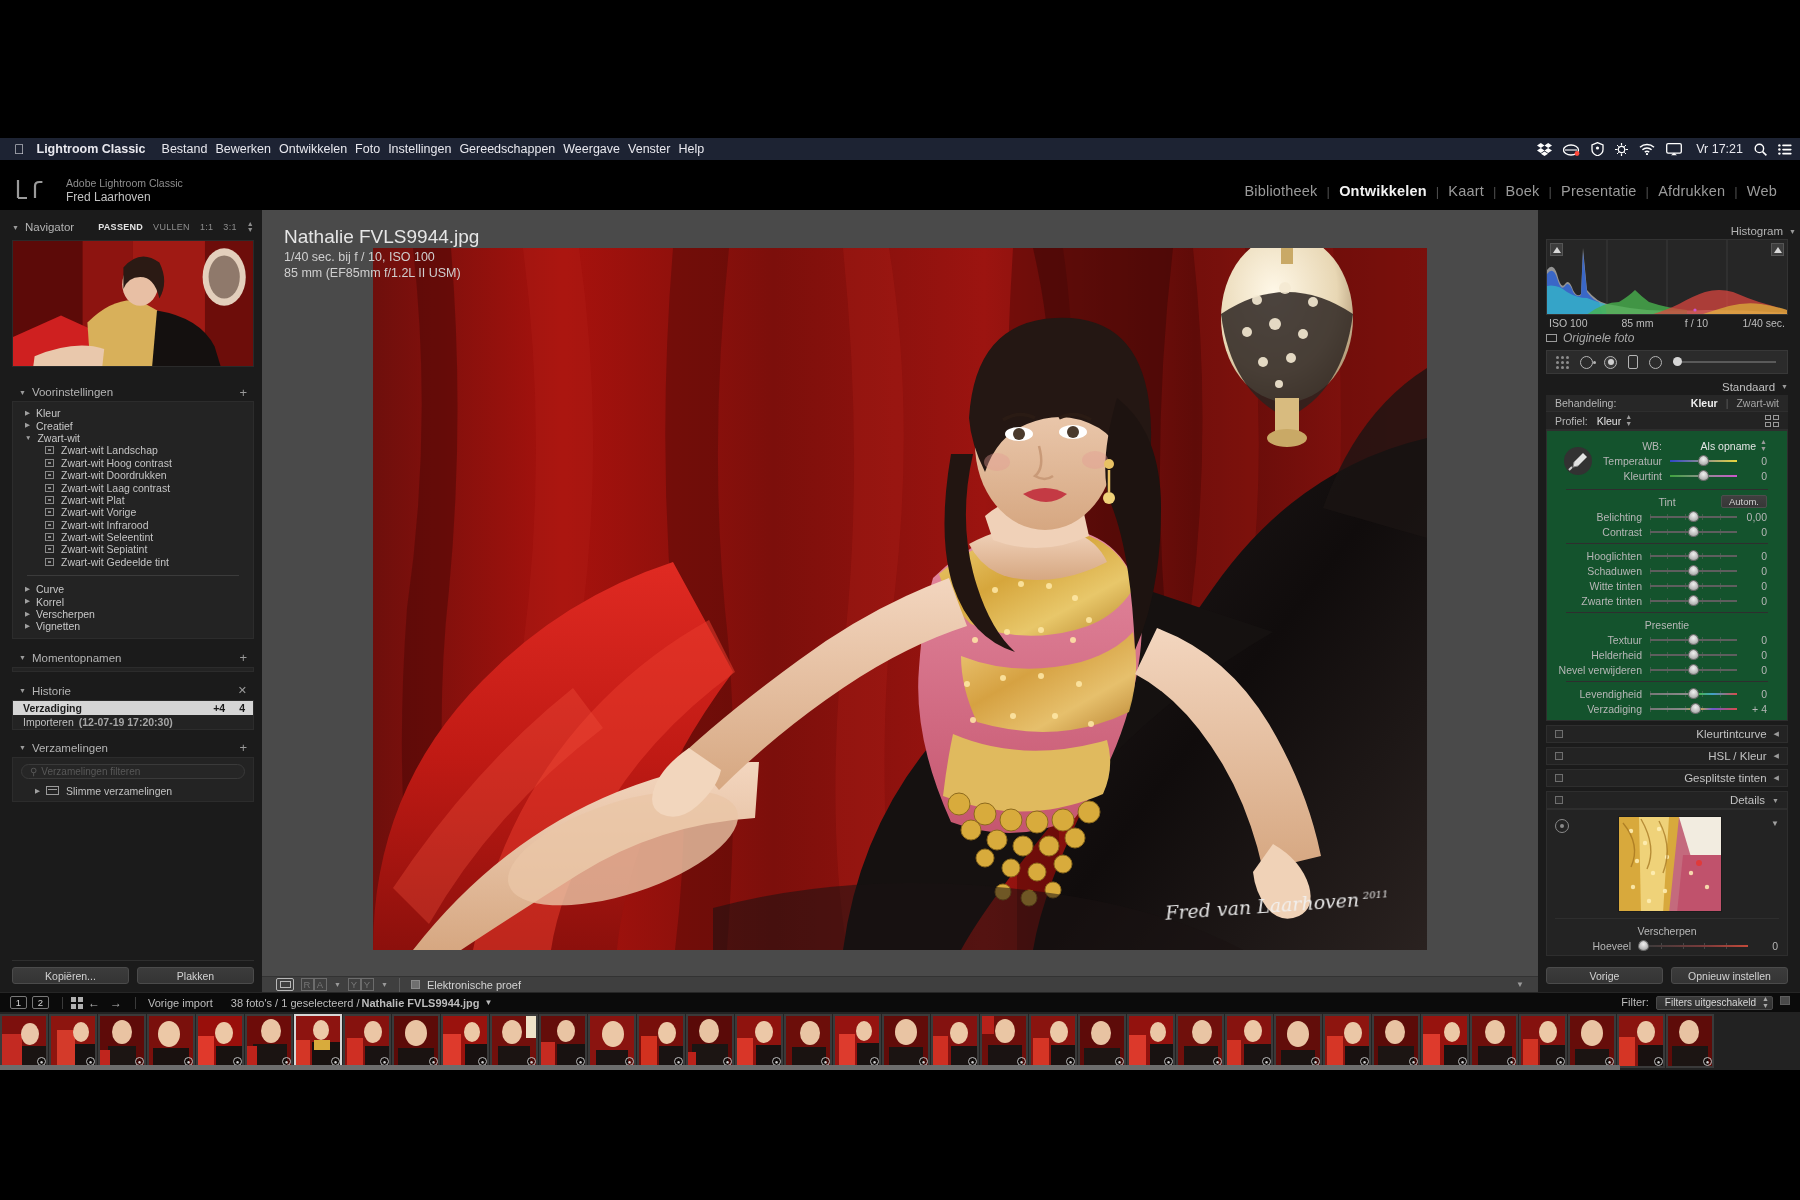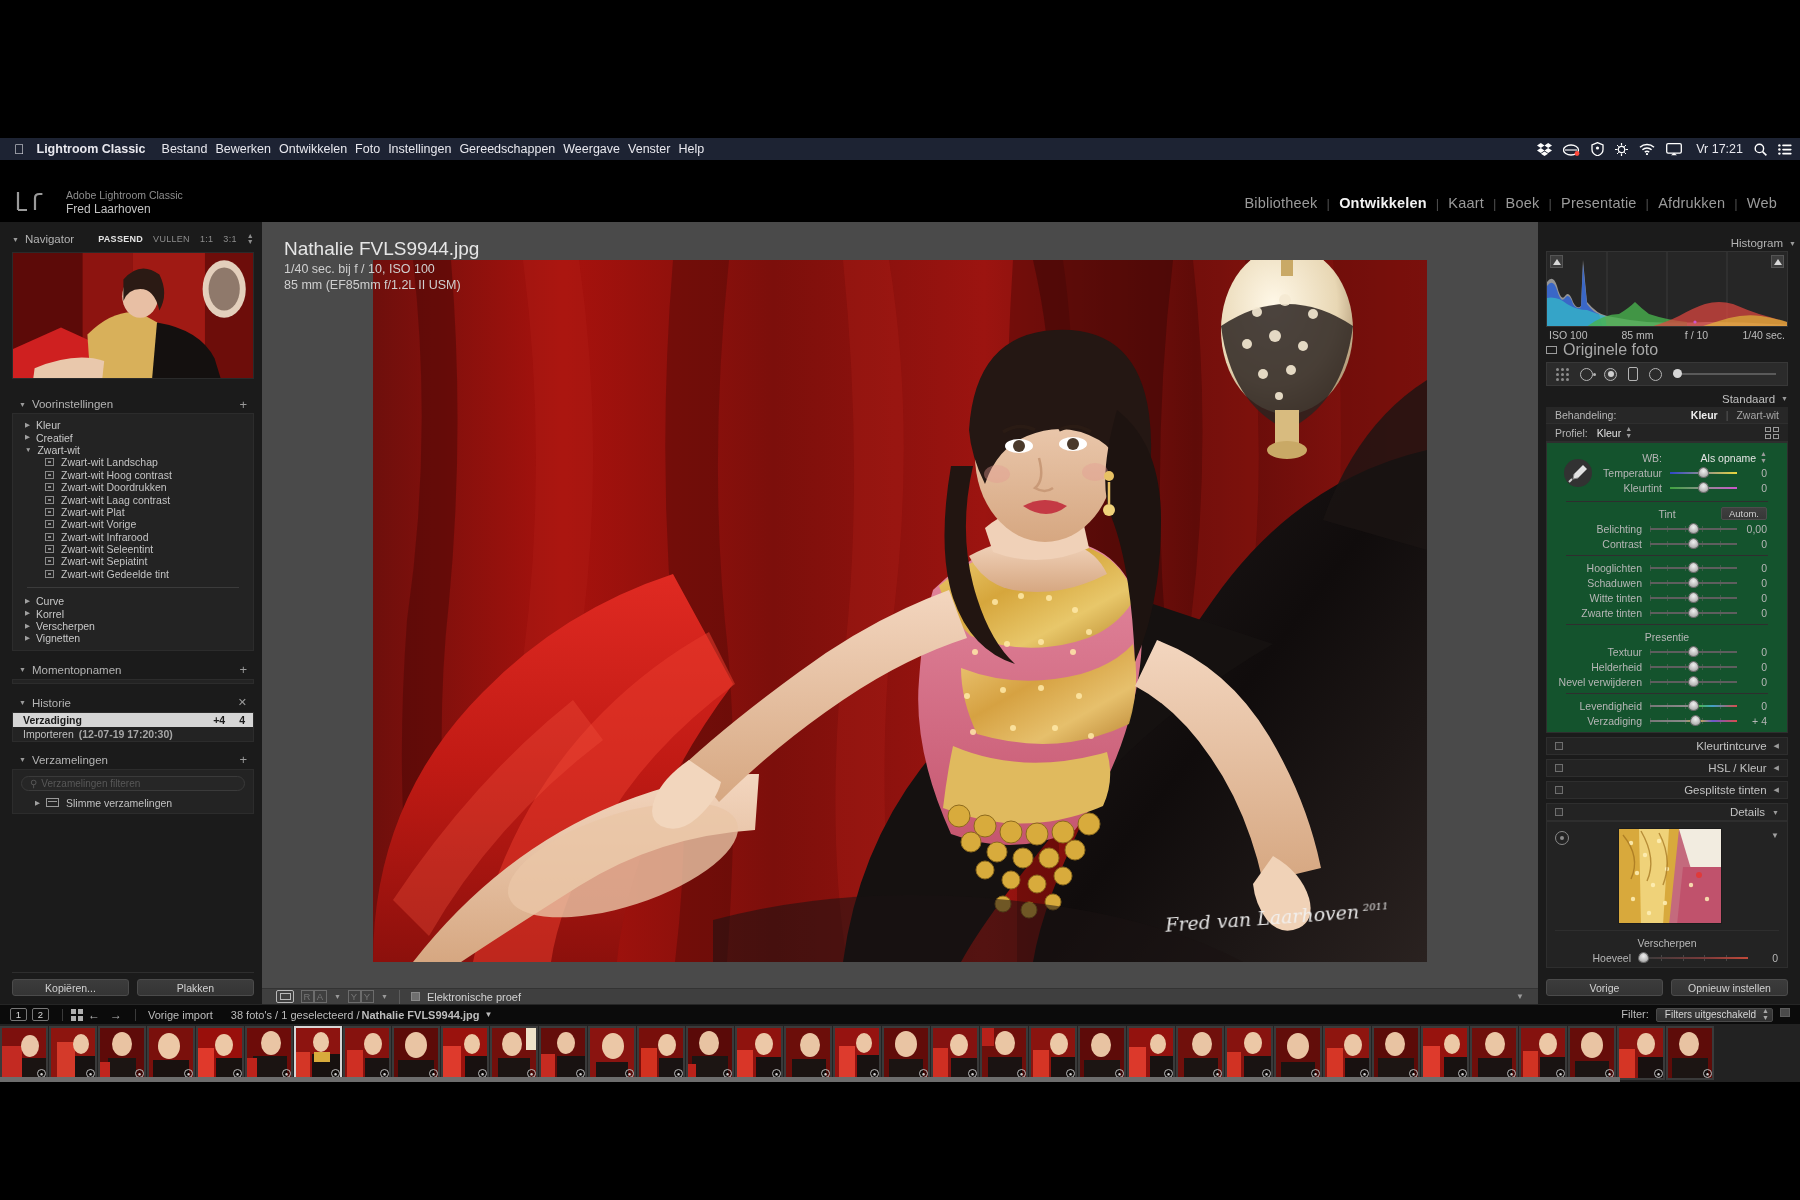--- a/index.html
+++ b/index.html
@@ -39,21 +39,21 @@
     display: inline-block; width: 11px; height: 13px; background: #55565a;
     border-radius: 1px; margin-right: 5px; position: relative; vertical-align: -2px;
   }
   .titlebar .doc-icon::after {
     content: ""; position: absolute; left: 3px; top: 3px; width: 5px; height: 5px;
     background: #d8d8d8; border-radius: 1px;
   }
 
   
   .app {
-    position: absolute; left: 0; top: 184px; width: 1800px; height: 876px;
+    position: absolute; left: 0; top: 172px; width: 1800px; height: 876px;
     background: #141414;
   }
 
   
   .idbar {
     position: relative; height: 38px; background: #000;
     display: flex; align-items: center; padding: 0 14px;
   }
   .lr-logo { display: flex; align-items: flex-end; margin-right: 12px; }
   .lr-logo svg { display: block; }
@@ -171,22 +171,22 @@
     position: relative; overflow: hidden;
   }
   .hist-clip { position: absolute; width: 13px; height: 13px; background: #3d3d3d;
                border: 1px solid #555; top: 3px; display:flex; align-items:center; justify-content:center; }
   .hist-clip::after { content:""; width:0;height:0;border-left:4px solid transparent;
                       border-right:4px solid transparent;border-bottom:6px solid #d8d8d8; }
   .exifrow { display: flex; height: 15px; align-items: center; color: #bdbdbd; font-size: 10.5px; }
   .exifrow div { flex: 1; text-align: center; }
   .exifrow div:first-child { text-align: left; padding-left: 3px; }
   .exifrow div:last-child { text-align: right; padding-right: 3px; }
-  .origrow { display: flex; align-items: center; gap: 6px; color: #a8a8a8; font-size: 16px;
-             height: 15px; }
+  .origrow { display: flex; align-items: center; gap: 6px; color: #a8a8a8; font-size: 12px;
+             height: 15px; font-style: italic; }
   .orig-ico { width: 11px; height: 8px; border: 1px solid #9b9b9b; }
   .toolstrip {
     margin-top: 5px; height: 24px; background: #2b2b2b; border: 1px solid #383838;
     display: flex; align-items: center; gap: 11px; padding: 0 9px;
   }
   .ts-grid { display: grid; grid-template-columns: repeat(3,3px); grid-template-rows: repeat(3,3px);
              gap: 2px; }
   .ts-grid i { background: #8c8c8c; border-radius: 50%; width: 3px; height: 3px; display: block; }
   .ts-circ { width: 13px; height: 13px; border: 1.5px solid #b4b4b4; border-radius: 50%; position: relative; }
   .ts-circ.filled { background: #3a3a3a; }

